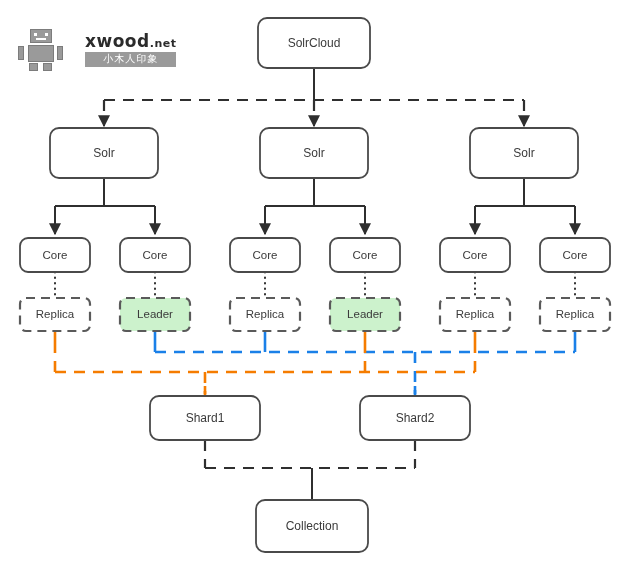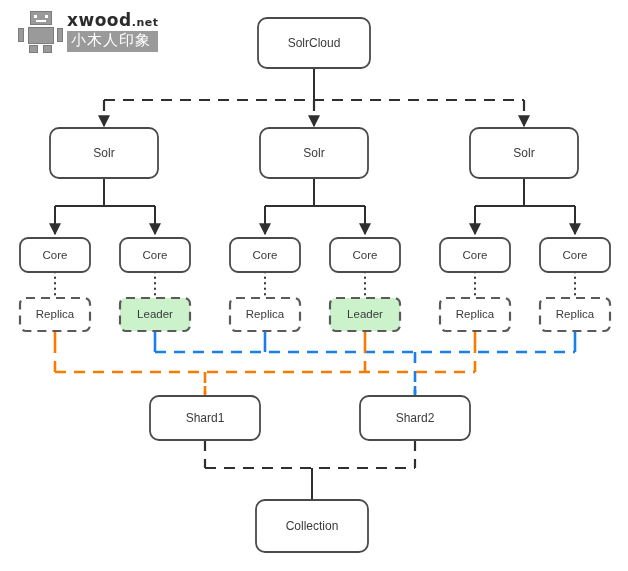--- a/index.html
+++ b/index.html
@@ -92,26 +92,27 @@
   .edge-blue-solidstub {
     stroke: #1a80e8;
     stroke-width: 2.6;
     fill: none;
   }
 
   
   #watermark {
     position: absolute;
     left: 18px;
-    top: 8px;
+    top: 26px;
     width: 152px;
     height: 48px;
     display: flex;
     align-items: center;
-    gap: 3px;
+    gap: 21px;
+    text-align: center;
   }
   .robot {
     position: relative;
     width: 46px;
     height: 42px;
     flex: none;
   }
   .robot-head {
     position: absolute;
     left: 12px;
@@ -187,21 +188,21 @@
     white-space: nowrap;
   }
   .logo-word .tld {
     font-size: 11px;
   }
   .logo-cn {
     margin-top: 2px;
     background: #9a9a9a;
     color: #ffffff;
     font-family: "DejaVu Sans", sans-serif;
-    font-size: 15px;
+    font-size: 10px;
     letter-spacing: 1px;
     padding: 1px 4px 2px 4px;
     line-height: 1.15;
     white-space: nowrap;
   }
 </style>
 </head>
 <body>
 
 <div id="diagram-root">

